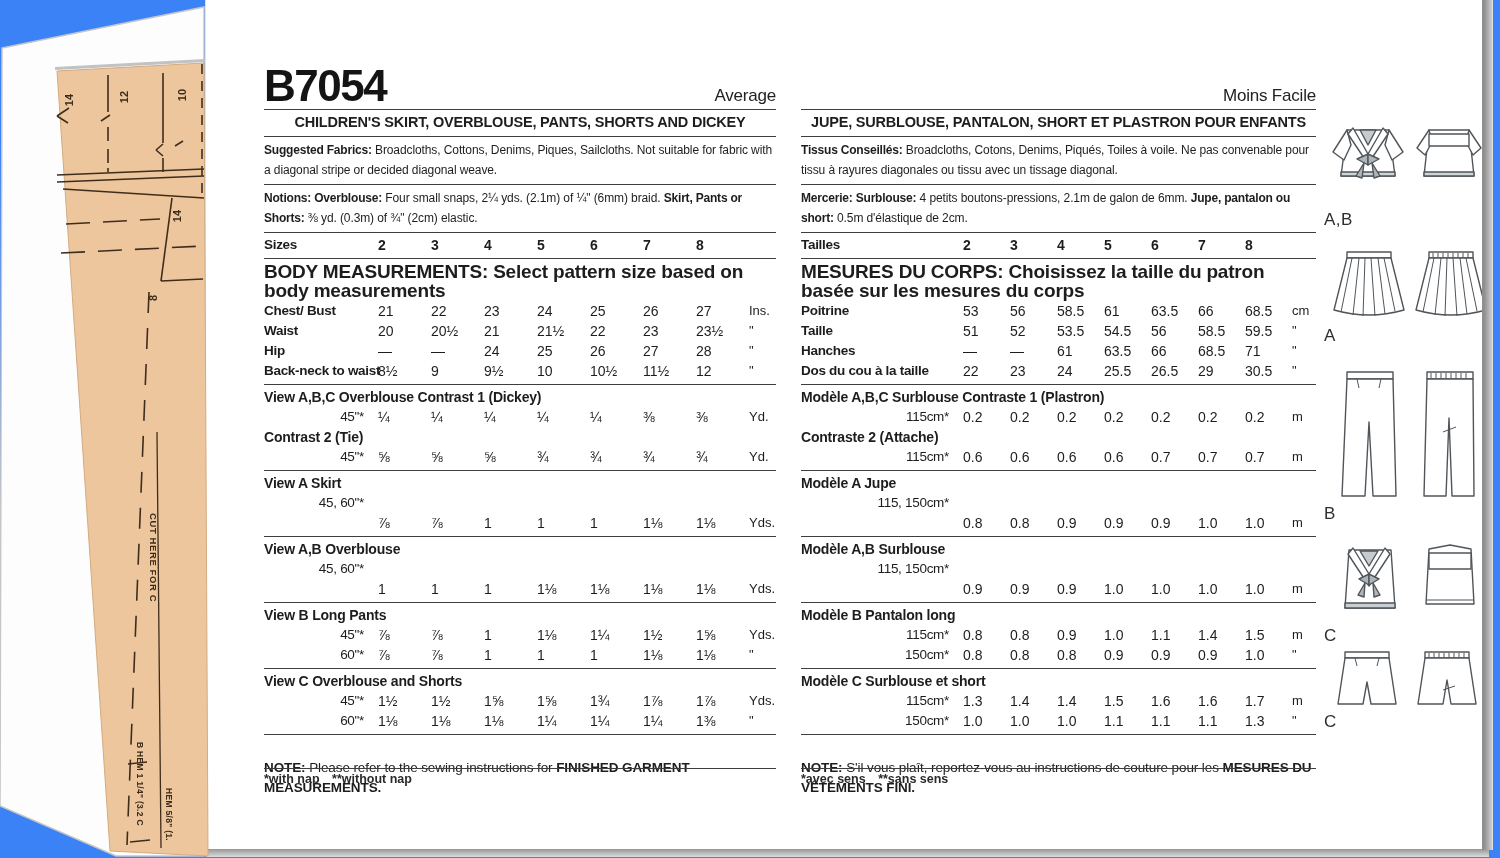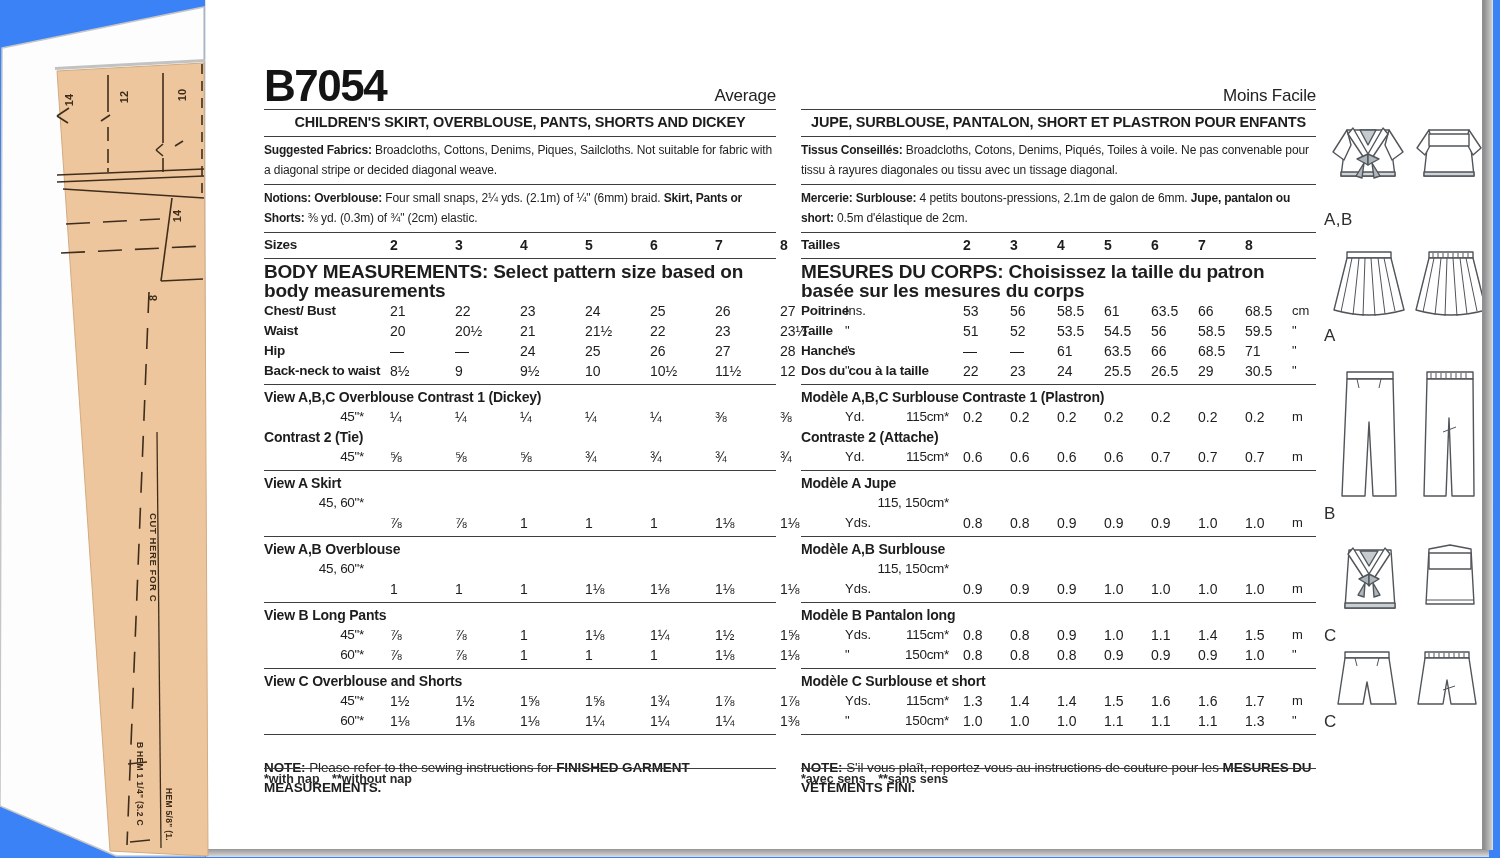--- a/index.html
+++ b/index.html
@@ -19,21 +19,21 @@
   .title-row{display:flex;justify-content:space-between;align-items:flex-end;height:46px;}
   .code{font-size:44px;font-weight:700;letter-spacing:-1.5px;line-height:.88;color:#141414;}
   .difficulty{font-size:17px;color:#222;letter-spacing:-.2px;}
   .rule{border-top:1.5px solid #3e3e3e;margin:3px 0 2px;}
   .garment-title{font-weight:700;font-size:14.5px;letter-spacing:-.2px;line-height:21px;margin:2px 0;text-align:center;}
   .para{font-size:12px;line-height:20px;margin:3px 0 4px;letter-spacing:-.1px;}
   .para b{letter-spacing:-.2px;}
   .bm-heading{font-weight:700;font-size:19px;line-height:19px;letter-spacing:-.2px;padding:1px 0;}
   .sec-head{font-weight:700;font-size:14px;line-height:20px;letter-spacing:-.2px;}
   .trow{line-height:20px;font-size:14px;}
-  .grid-en{display:grid;grid-template-columns:114px repeat(7,53px) 1fr;gap:12px;}
+  .grid-en{display:grid;grid-template-columns:114px repeat(7,53px) 1fr;}
   .grid-fr{display:grid;grid-template-columns:162px repeat(7,47px) 1fr;}
   .cell{white-space:nowrap;}
   .label-cell{font-size:13.5px;letter-spacing:-.3px;}
   .bold{font-weight:700;}
   .wlabel{text-align:right;padding-right:14px;}
   .unit-cell{font-size:13px;}
   .note{font-size:13.5px;line-height:20px;margin-top:23px;letter-spacing:-.1px;}
   .footnote-block{position:absolute;top:705px;left:0;width:100%;}
   .footnote{font-size:12.5px;margin-top:3px;color:#2a2a2a;font-weight:bold;}
   

